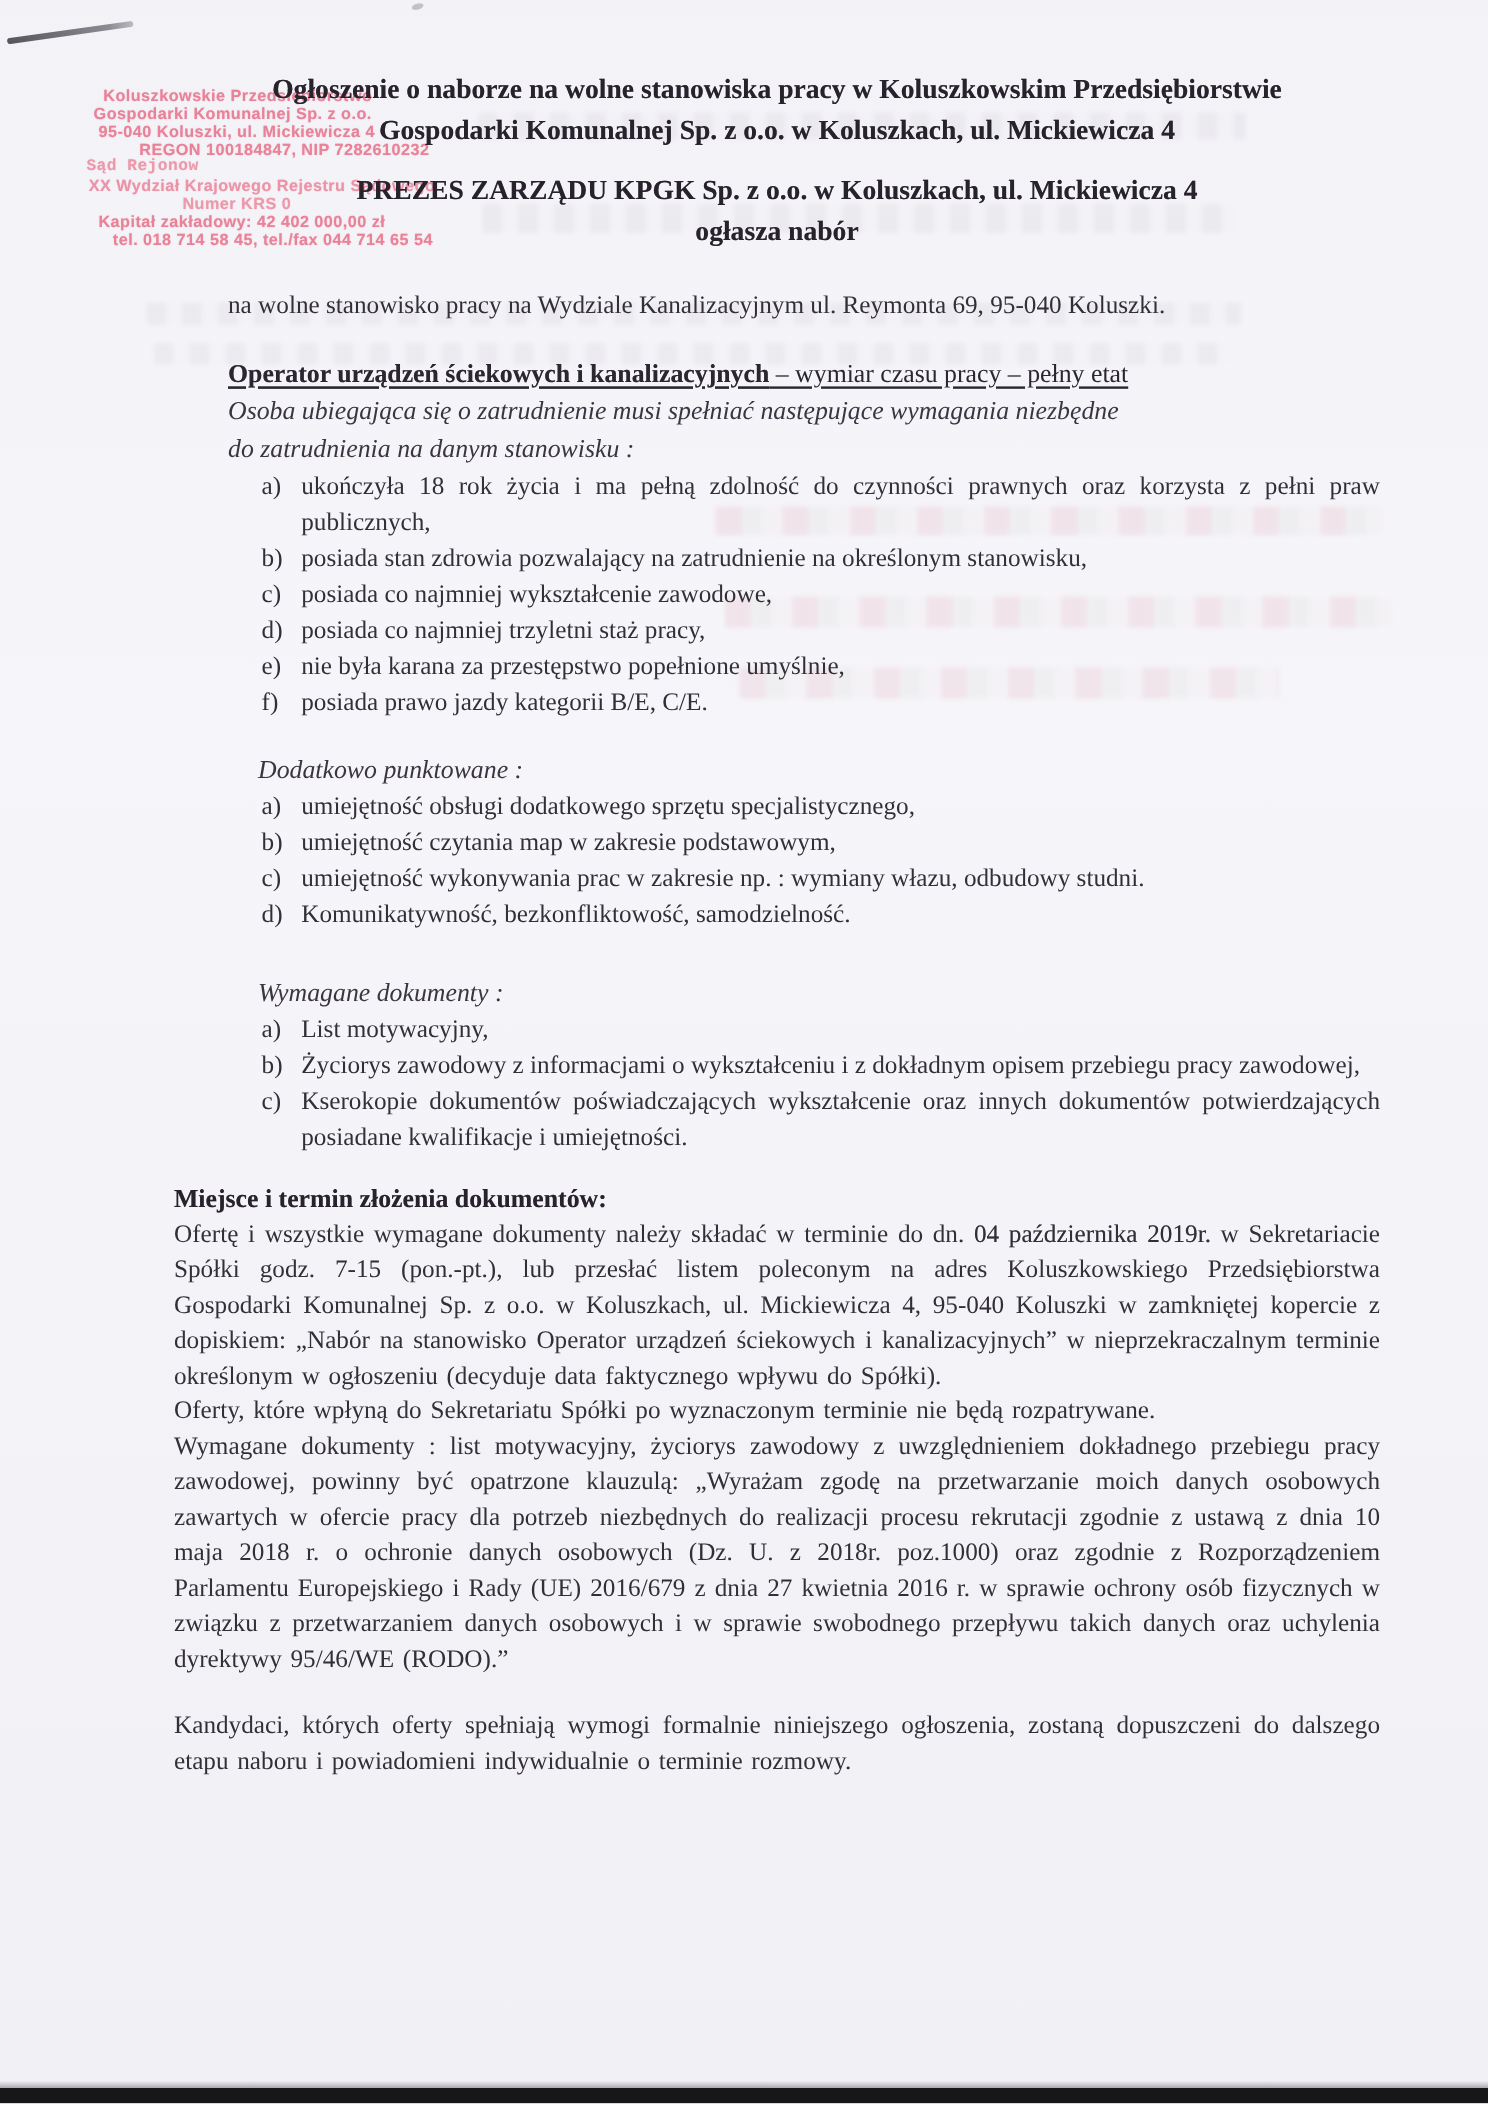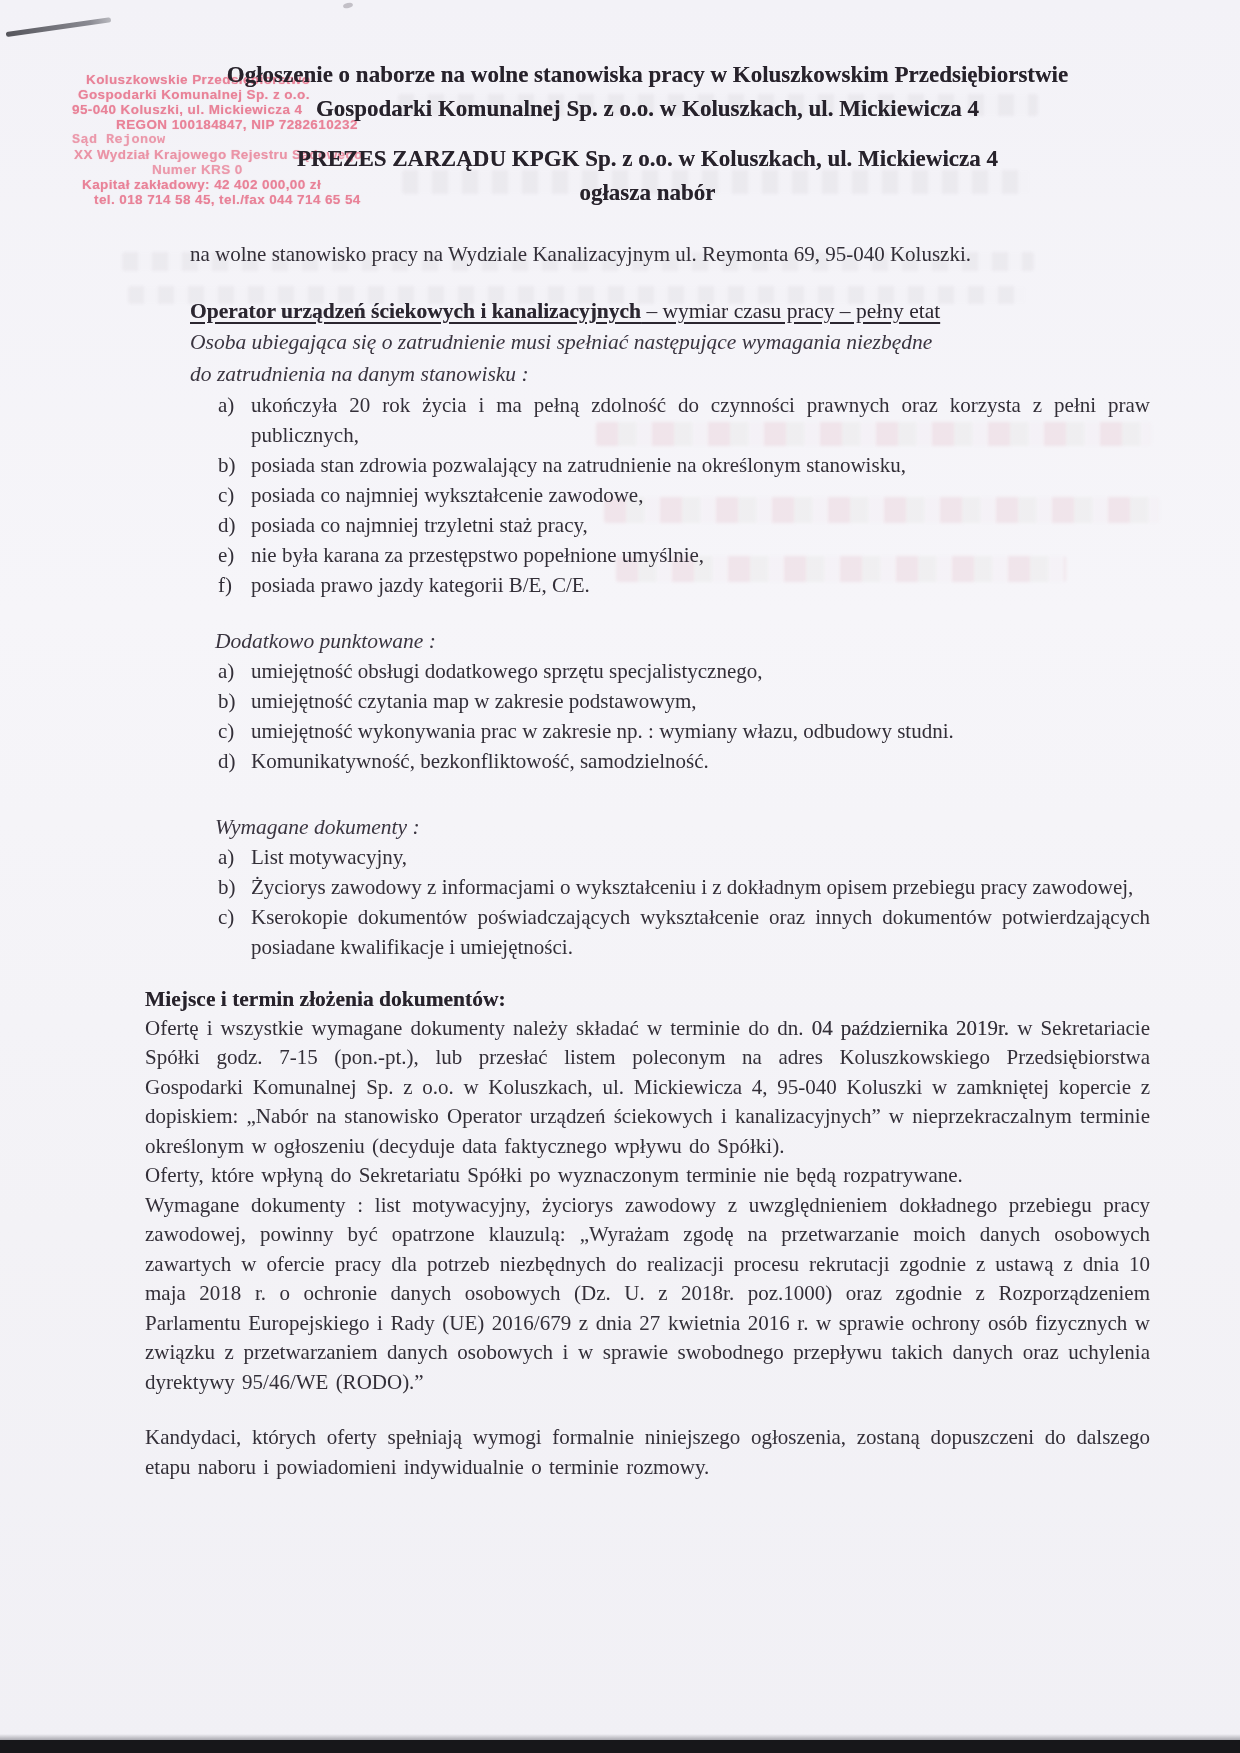--- a/index.html
+++ b/index.html
@@ -49,21 +49,21 @@
   
   .stamp{
     position:absolute;left:72px;top:72px;z-index:1;white-space:nowrap;
     font-family:"Liberation Sans", sans-serif;font-weight:700;
     font-size:13.5px;line-height:15px;letter-spacing:.4px;
     color:#e87990;opacity:.92;
     text-shadow:0 0 1px rgba(232,121,144,.55);
   }
   .stamp .sl0{margin-left:14px;}
   .stamp .sl1{margin-left:6px;}
-  .stamp .sl2{margin-left:0;}
+  .stamp .sl2{margin-left:10px;}
   .stamp .sl3{margin-left:0px;padding-left:44px;}
   .stamp .sl4{margin-left:0px;opacity:.8;font-family:Liberation Mono, monospace;}
   .stamp .sl5{margin-left:2px;opacity:.85;}
   .stamp .sl6{margin-left:80px;opacity:.8;}
   .stamp .sl7{margin-left:10px;}
   .stamp .sl8{margin-left:22px;}
   
   .content{position:relative;z-index:2;padding:58px 90px 0 145px;}
   .ink{text-shadow:0 0 .5px rgba(40,35,45,.5);}
   .title-line{
@@ -131,21 +131,21 @@
     <div class="bodytext indent1 intro">na wolne stanowisko pracy na Wydziale Kanalizacyjnym ul. Reymonta 69, 95-040 Koluszki.</div>
 
     <div class="indent1 position-heading"><b class="ink">Operator urządzeń ściekowych i kanalizacyjnych</b><span> – wymiar czasu pracy – pełny etat</span></div>
 
     <div class="indent1 lead">Osoba ubiegająca się o zatrudnienie musi spełniać następujące wymagania niezbędne</div>
     <div class="indent1 lead">do zatrudnienia na danym stanowisku :</div>
 
     <div class="list">
       <div class="li">
           <span class="m">a)</span>
-          <span class="t just">ukończyła 20 rok życia i ma pełną zdolność do czynności prawnych oraz korzysta z pełni praw publicznych,</span>
+          <span class="t just">ukończyła 18 rok życia i ma pełną zdolność do czynności prawnych oraz korzysta z pełni praw publicznych,</span>
         </div>
       <div class="li">
           <span class="m">b)</span>
           <span class="t">posiada stan zdrowia pozwalający na zatrudnienie na określonym stanowisku,</span>
         </div>
       <div class="li">
           <span class="m">c)</span>
           <span class="t">posiada co najmniej wykształcenie zawodowe,</span>
         </div>
       <div class="li">

